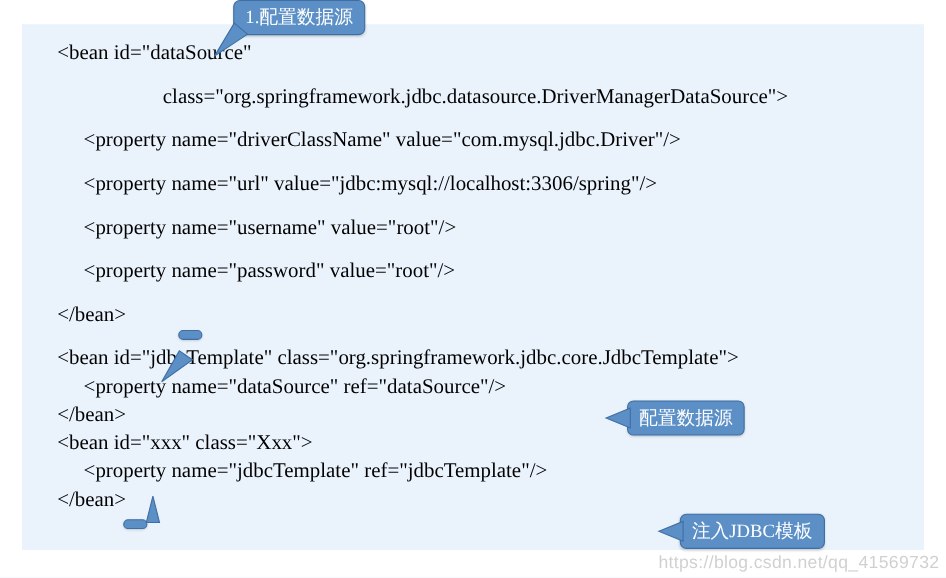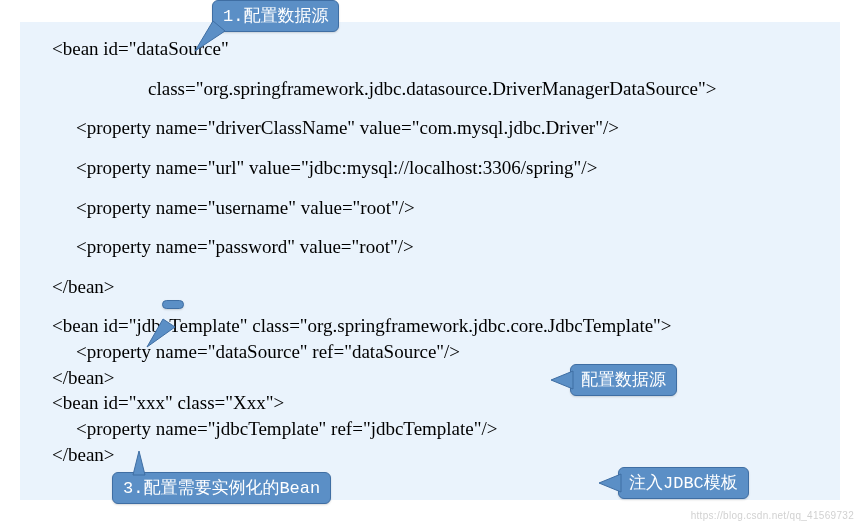--- a/index.html
+++ b/index.html
@@ -25,37 +25,37 @@
   .ind1{padding-left:24px}
   .ind2{padding-left:48px}
   .ind3{padding-left:120px}
   .spacer{height:14px}
 
   .callout{
     position:absolute;
     display:inline-block;
     background:#5b8fc6;
     color:#fff;
-    font-family:Liberation Mono, monospace;
+    font-family:Liberation Serif, serif;
     font-size:17px;
     padding:3px 10px 4px 10px;
     border:1px solid #3f6ea3;
     border-radius:6px;
     box-shadow:0 1px 2px rgba(0,0,0,0.15);
     white-space:nowrap;
   }
   .callout svg{
     position:absolute;
     overflow:visible;
   }
   .watermark{
     position:absolute;
     right:6px;bottom:4px;
     font-family:Arial,sans-serif;
-    font-size:10px;
+    font-size:16px;
     color:rgba(120,120,120,0.35);
     letter-spacing:0.3px;
   }
 </style>
 </head>
 <body>
 
 <div class="code-block">
   <div class="line ind1">&lt;bean id="dataSource"</div>
   <div class="spacer"></div>
@@ -100,19 +100,18 @@
 </div>
 
 <div class="callout" style="left:618px;top:467px">
   <span>注入JDBC模板</span>
   <svg style="left:-20px;top:6px" width="22" height="18">
     <polygon points="0,9 22,0 22,18" fill="#5b8fc6" stroke="#3f6ea3" stroke-width="1"></polygon>
   </svg>
 </div>
 
 <div class="callout" style="left:112px;top:472px">
-  <span>3.配置需要实例化的Bean</span>
   <svg style="left:20px;top:-22px" width="30" height="24">
     <polygon points="0,24 12,24 6,0" fill="#5b8fc6" stroke="#3f6ea3" stroke-width="1"></polygon>
   </svg>
 </div>
 
 <div class="watermark">https://blog.csdn.net/qq_41569732</div>
 
 </body></html>

